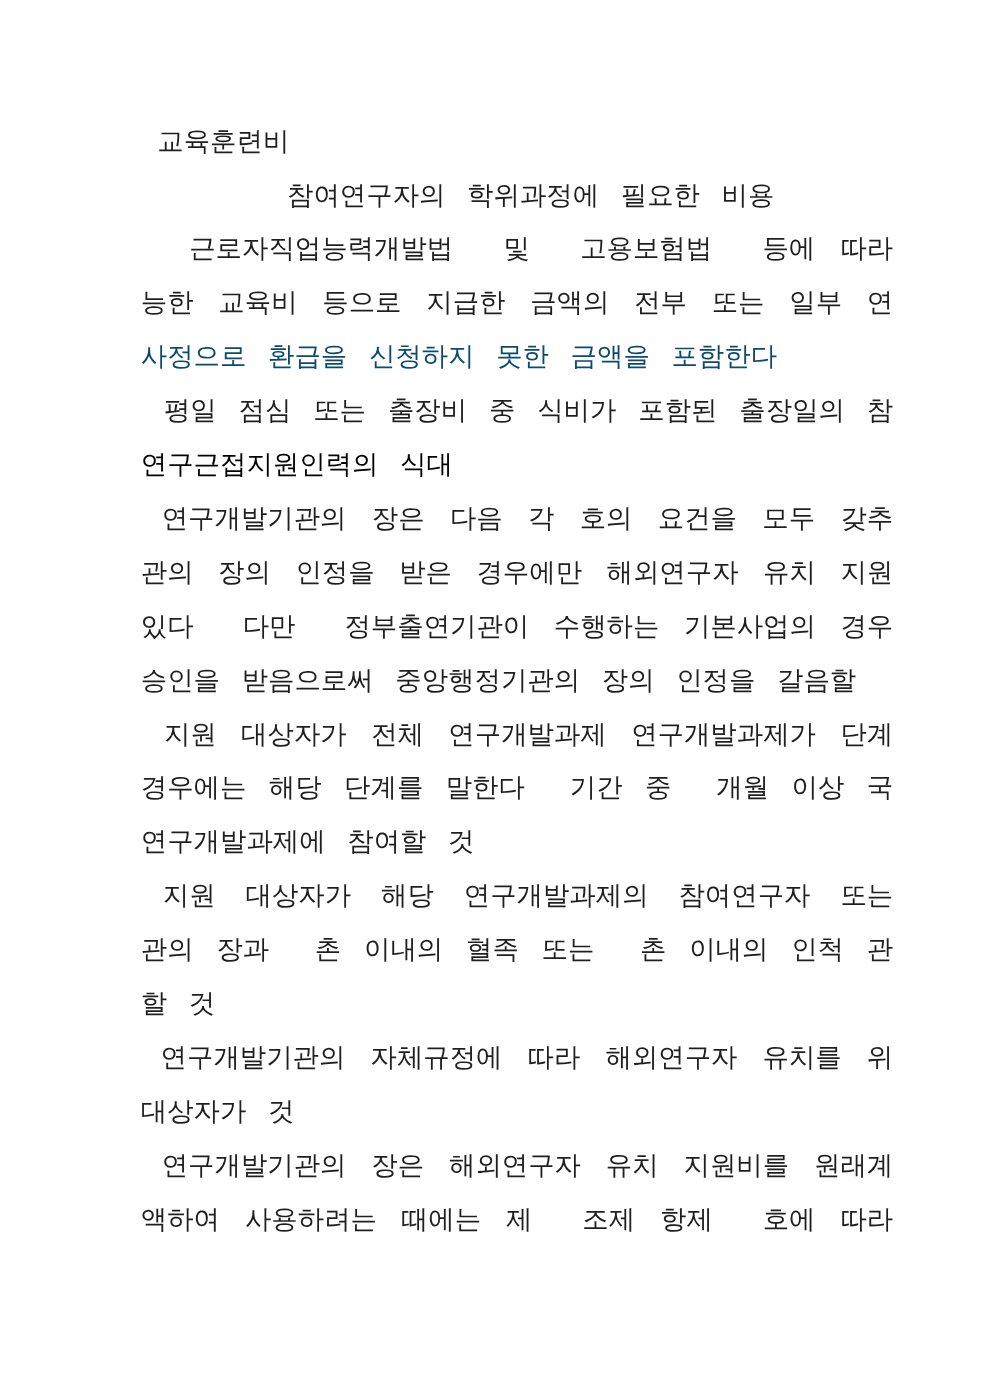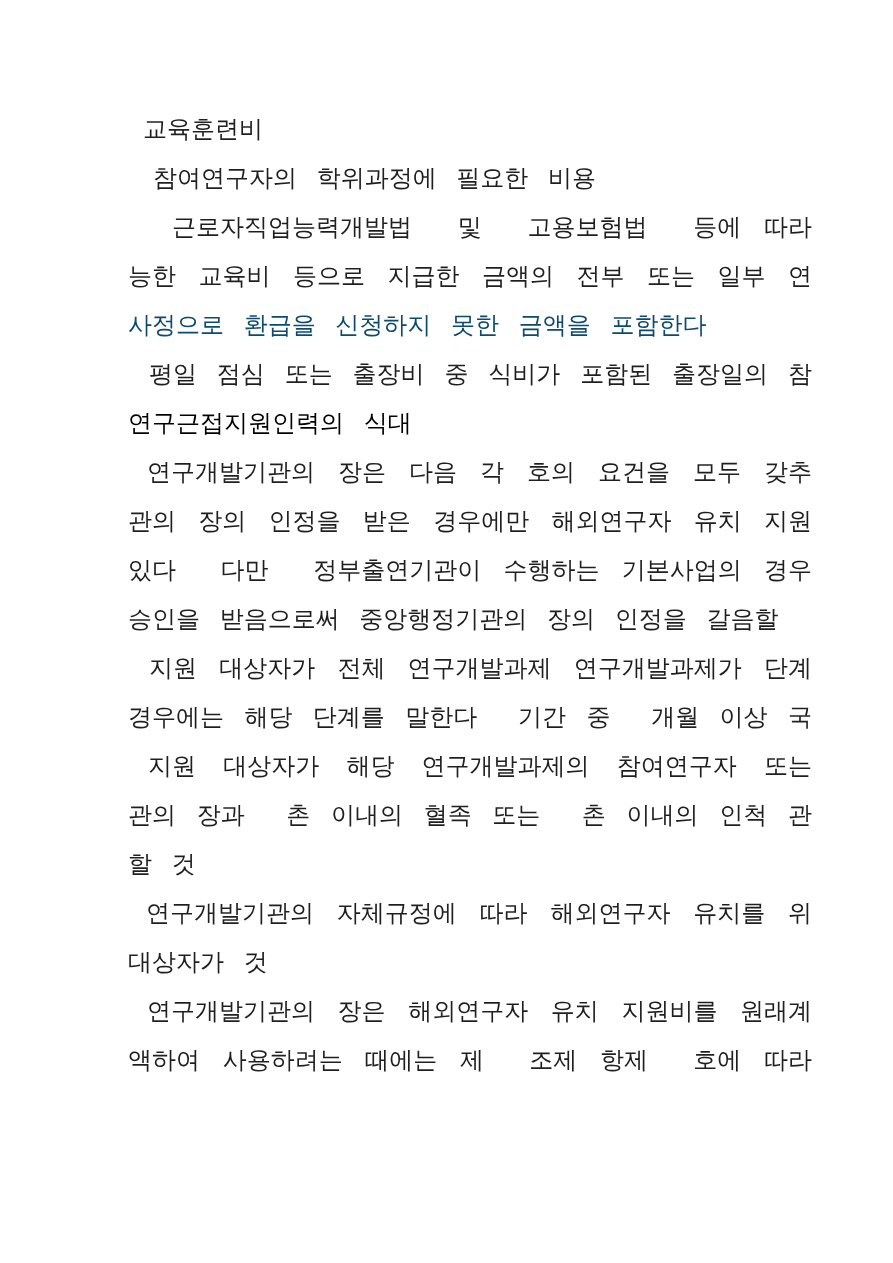--- a/index.html
+++ b/index.html
@@ -34,32 +34,33 @@
     text-align: justify;
     text-align-last: justify;
   }
 </style>
 </head>
 <body>
 
 <div class="page" style="background: rgb(255, 255, 255);">
   <div class="text-block">
       <div class="line" style="padding-left: 15px; color: rgb(31, 31, 31);">교육훈련비</div>
-      <div class="line" style="padding-left: 25px; color: rgb(31, 31, 31);">참여연구자의 학위과정에 필요한 비용</div>
+      <div class="line" style="padding-left: 25px; color: rgb(31, 31, 31); text-align: center;">참여연구자의 학위과정에 필요한 비용</div>
       <div class="line fill" style="padding-left: 44px; color: rgb(31, 31, 31);">근로자직업능력개발법  및  고용보험법  등에 따라 환급 가</div>
       <div class="line fill" style="padding-left: 0px; color: rgb(31, 31, 31);">능한 교육비 등으로 지급한 금액의 전부 또는 일부 연구개발기관의</div>
       <div class="line" style="padding-left: 0px; color: #0c4a6e;">사정으로 환급을 신청하지 못한 금액을 포함한다</div>
       <div class="line fill" style="padding-left: 21px; color: rgb(31, 31, 31);">평일 점심 또는 출장비 중 식비가 포함된 출장일의 참여연구자 및</div>
       <div class="line" style="padding-left: 0px; color: #000000;">연구근접지원인력의 식대</div>
       <div class="line fill" style="padding-left: 19px; color: rgb(31, 31, 31);">연구개발기관의 장은 다음 각 호의 요건을 모두 갖추어 중앙행정기</div>
       <div class="line fill" style="padding-left: 0px; color: rgb(31, 31, 31);">관의 장의 인정을 받은 경우에만 해외연구자 유치 지원비를 계상할 수</div>
       <div class="line fill" style="padding-left: 0px; color: rgb(31, 31, 31);">있다  다만  정부출연기관이 수행하는 기본사업의 경우에는 이사회의</div>
       <div class="line" style="padding-left: 0px; color: rgb(31, 31, 31);">승인을 받음으로써 중앙행정기관의 장의 인정을 갈음할 수 있다</div>
       <div class="line fill" style="padding-left: 21px; color: rgb(31, 31, 31);">지원 대상자가 전체 연구개발과제 연구개발과제가 단계로 구분된</div>
       <div class="line fill" style="padding-left: 0px; color: rgb(31, 31, 31);">경우에는 해당 단계를 말한다  기간 중  개월 이상 국내에 거주하며</div>
+      <div class="line" style="padding-left: 0px; color: rgb(31, 31, 31);">연구개발과제에 참여할 것</div>
       <div class="line fill" style="padding-left: 20px; color: rgb(31, 31, 31);">지원 대상자가 해당 연구개발과제의 참여연구자 또는 연구개발기</div>
       <div class="line fill" style="padding-left: 0px; color: rgb(31, 31, 31);">관의 장과  촌 이내의 혈족 또는  촌 이내의 인척 관계에 있지 아니</div>
       <div class="line" style="padding-left: 0px; color: rgb(31, 31, 31);">할 것</div>
       <div class="line fill" style="padding-left: 18px; color: rgb(31, 31, 31);">연구개발기관의 자체규정에 따라 해외연구자 유치를 위한 절차가</div>
       <div class="line" style="padding-left: 0px; color: rgb(31, 31, 31);">대상자가 것</div>
       <div class="line fill" style="padding-left: 19px; color: rgb(31, 31, 31);">연구개발기관의 장은 해외연구자 유치 지원비를 원래계획보다 증</div>
       <div class="line fill" style="padding-left: 0px; color: rgb(31, 31, 31);">액하여 사용하려는 때에는 제  조제 항제  호에 따라 중앙행정기관</div>
     </div>
 </div>
 

